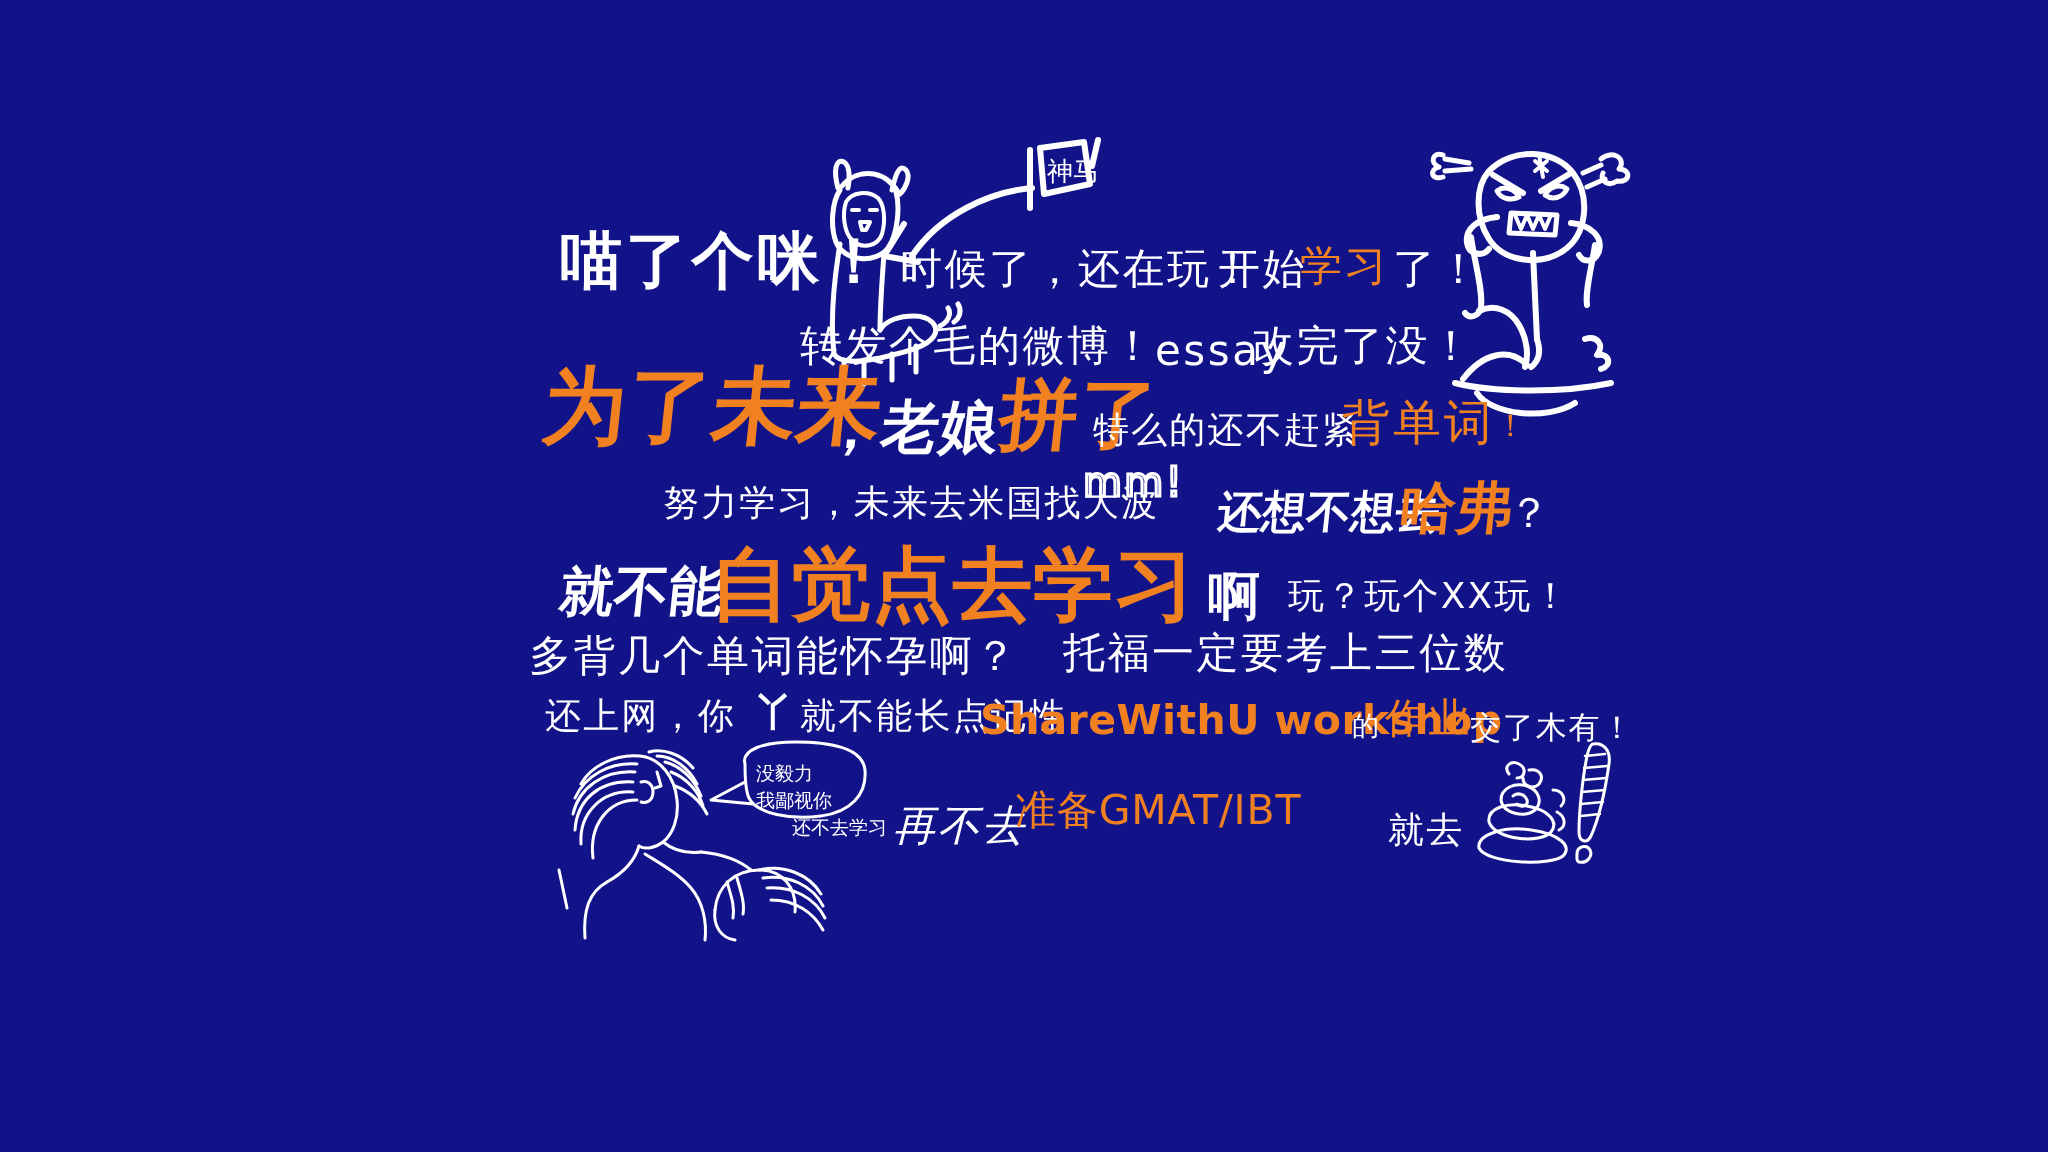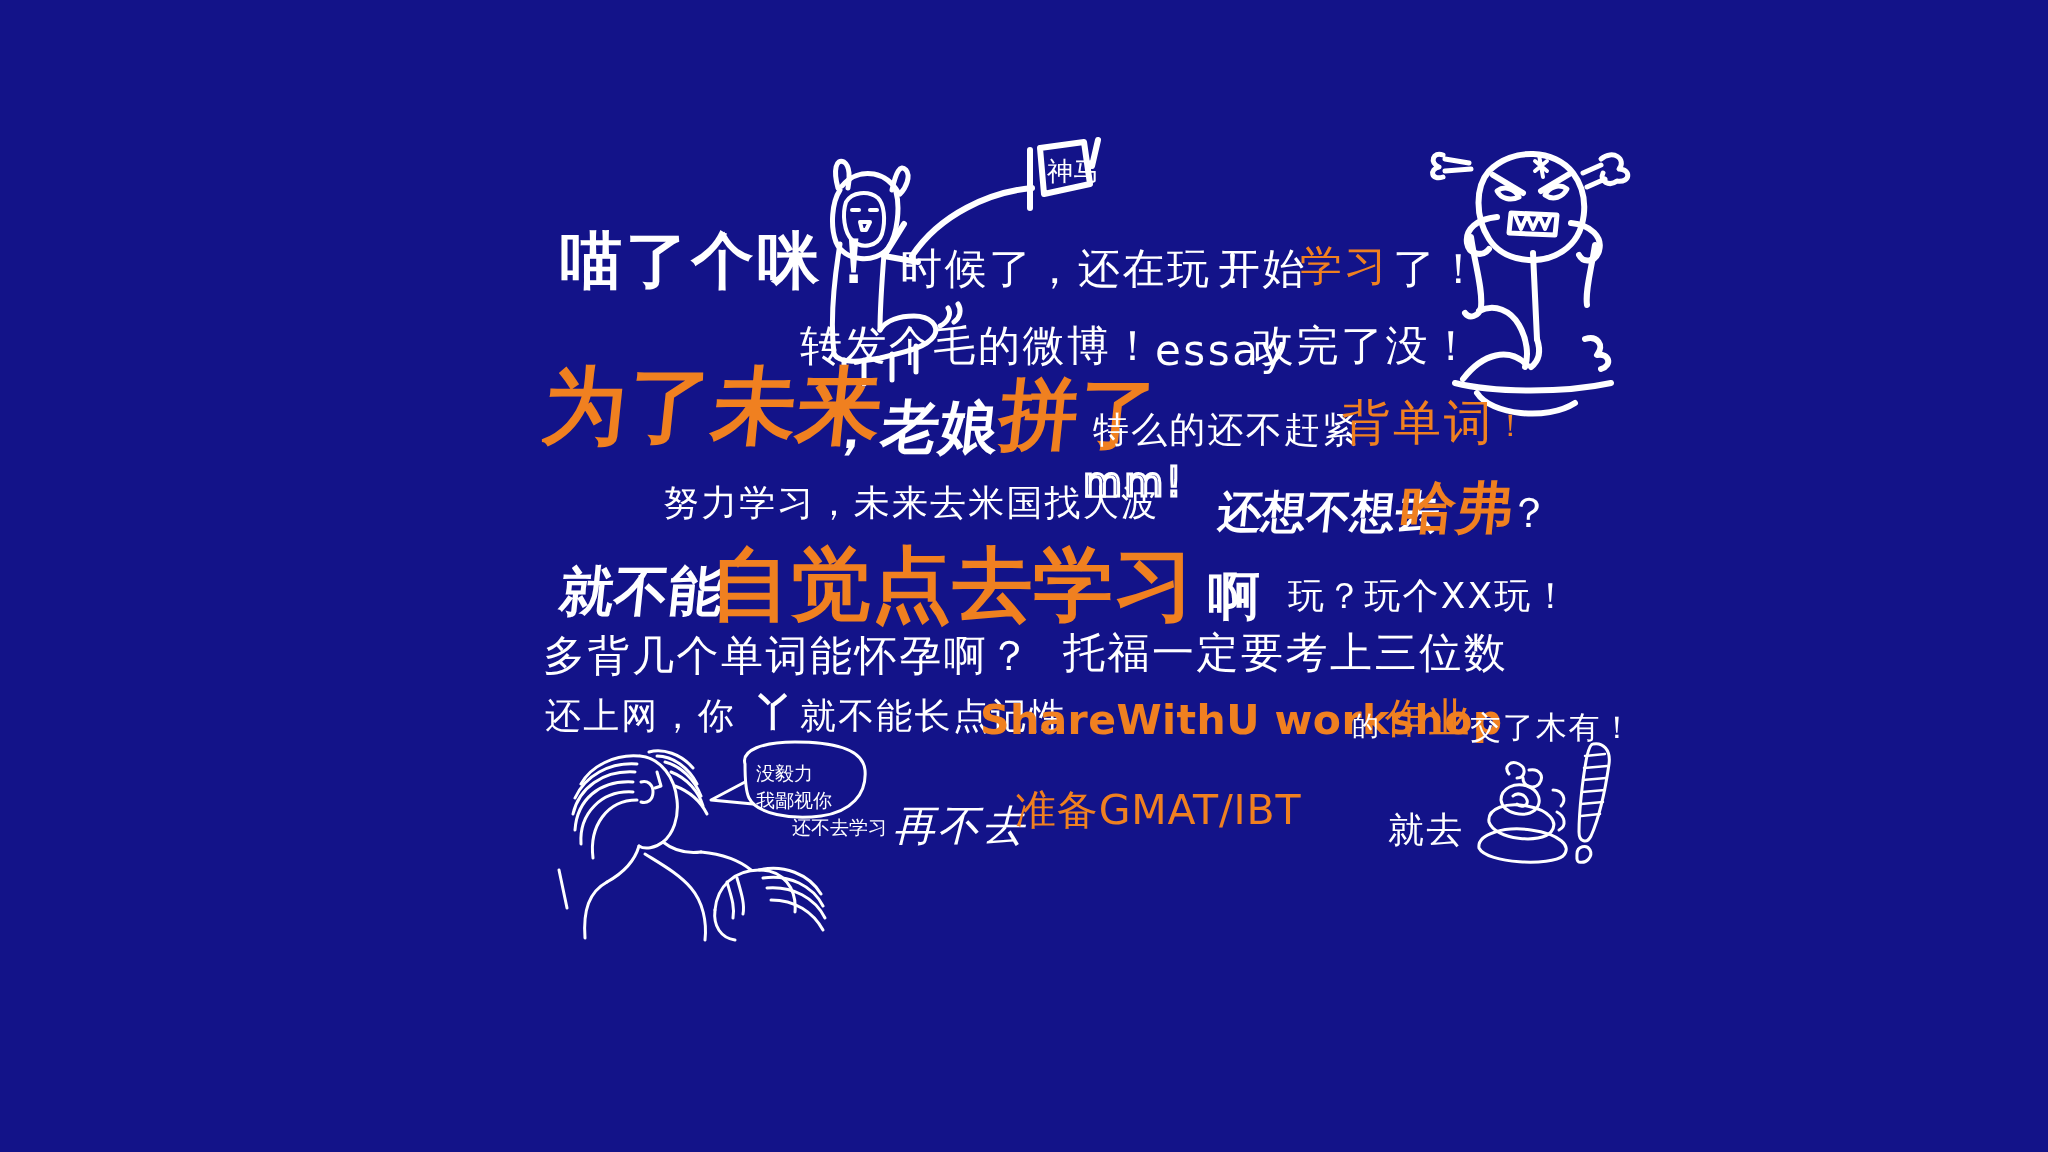--- a/index.html
+++ b/index.html
@@ -181,21 +181,21 @@
   <div class="t hand" style="left:1508px; top:492px; font-size:42px;">？</div>
 
   <div class="t hand heavy skew" style="left:560px; top:565px; font-size:54px;">就不能</div>
 
   <div class="t hand heavy orange" style="left:710px; top:545px; font-size:80px;">自觉点去学习</div>
 
   <div class="t hand heavy" style="left:1208px; top:570px; font-size:52px;">啊</div>
 
   <div class="t hand s-md" style="left:1288px; top:578px;">玩？玩个XX玩！</div>
 
-  <div class="t hand s-lg" style="left:543px; top:635px;">多背几个单词能怀孕啊？</div>
+  <div class="t hand s-lg" style="left:529px; top:635px;">多背几个单词能怀孕啊？</div>
 
   <div class="t hand s-lg" style="left:1063px; top:632px;">托福一定要考上三位数</div>
 
   <div class="t hand s-md" style="left:545px; top:698px;">还上网，你</div>
 
   <div class="t hand bold" style="left:755px; top:693px; font-size:38px;">丫</div>
 
   <div class="t hand s-md" style="left:800px; top:698px;">就不能长点记性</div>
 
   <div class="t hand bold orange" style="left:980px; top:700px; font-size:41px; letter-spacing:0.01em;">ShareWithU workshop</div>

